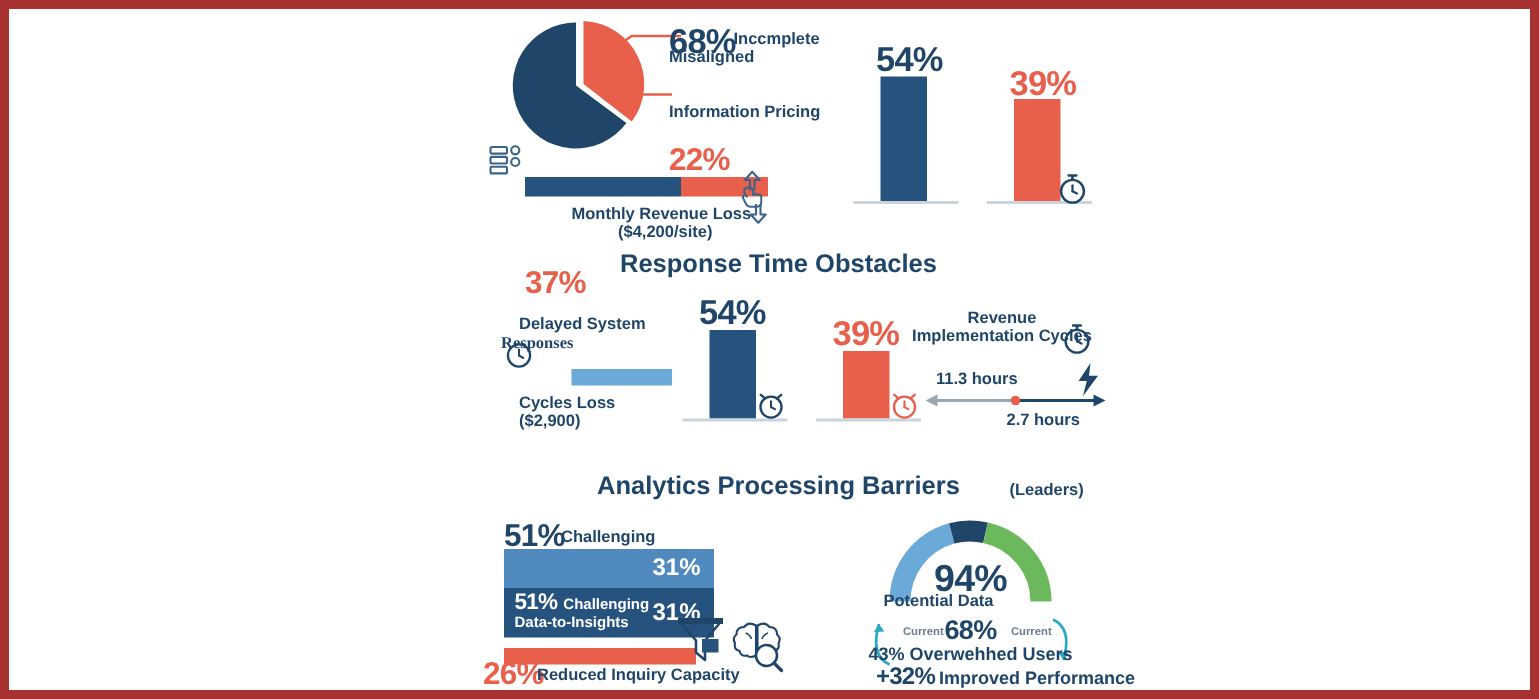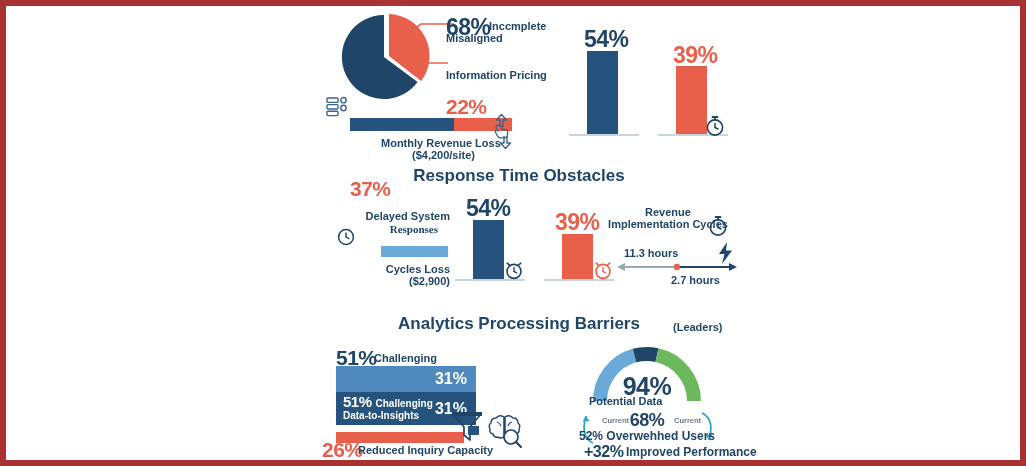--- a/index.html
+++ b/index.html
@@ -15,21 +15,21 @@
     border:6px solid #a83232;
     background:#ffffff;
   }
   #canvas{
     position:absolute;left:0;top:0;width:1026px;height:466px;
   }
   .abs{position:absolute;}
   .navy{color:#1f4568;}
   .orange{color:#e8604c;}
   .ctr{text-align:center;}
-  .rt{text-align:right;}
+  .rt{text-align:left;}
 
   
   .t-pct-lg{font-size:23px;font-weight:bold;letter-spacing:-0.5px;}
   .t-pct-md{font-size:21px;font-weight:bold;letter-spacing:-0.5px;margin-top:45px;}
   .t-lbl{font-size:11px;font-weight:bold;}
   .t-tiny{font-size:7.5px;font-weight:bold;}
   .t-head{font-size:17px;font-weight:bold;color:#1f4568;}
 
   
   .bar{position:absolute;}
@@ -267,19 +267,19 @@
       <svg width="22" height="36" viewBox="0 0 22 36">
         <path d="M 6 4 q 13 6 7 27" fill="none" stroke="#2aa8c4" stroke-width="1.8"></path>
         <path d="M 13 31 L 9.5 26 L 16.5 25.5 Z" fill="#2aa8c4"></path>
       </svg>
     </div>
 
     <div class="abs t-tiny" style="left:596px;top:410px;color:#6b7c8c;">Current</div>
     <div class="abs navy" style="left:583px;top:404px;width:116px;text-align:center;font-size:18px;font-weight:bold;letter-spacing:-0.5px;">68%</div>
     <div class="abs t-tiny" style="left:668px;top:410px;color:#6b7c8c;">Current</div>
 
-    <div class="abs navy t-lbl" style="left:566px;top:423px;width:150px;text-align:center;font-size:12px;">52% Overwehhed Users</div>
+    <div class="abs navy t-lbl" style="left:566px;top:423px;width:150px;text-align:center;font-size:12px;">43% Overwehhed Users</div>
 
     <div class="abs navy" style="left:578px;top:437px;font-size:16px;font-weight:bold;letter-spacing:-0.5px;">+32%</div>
     <div class="abs navy" style="left:620px;top:439px;font-size:12px;font-weight:bold;">Improved Performance</div>
 
   </div>
 </div>
 
 </body></html>

